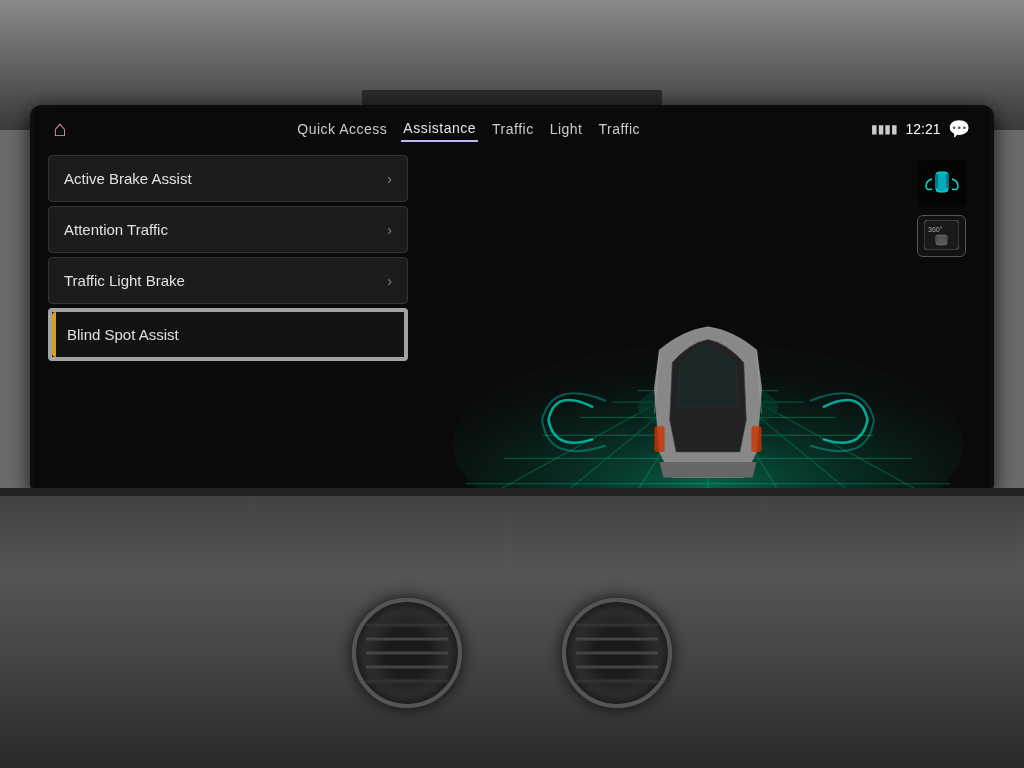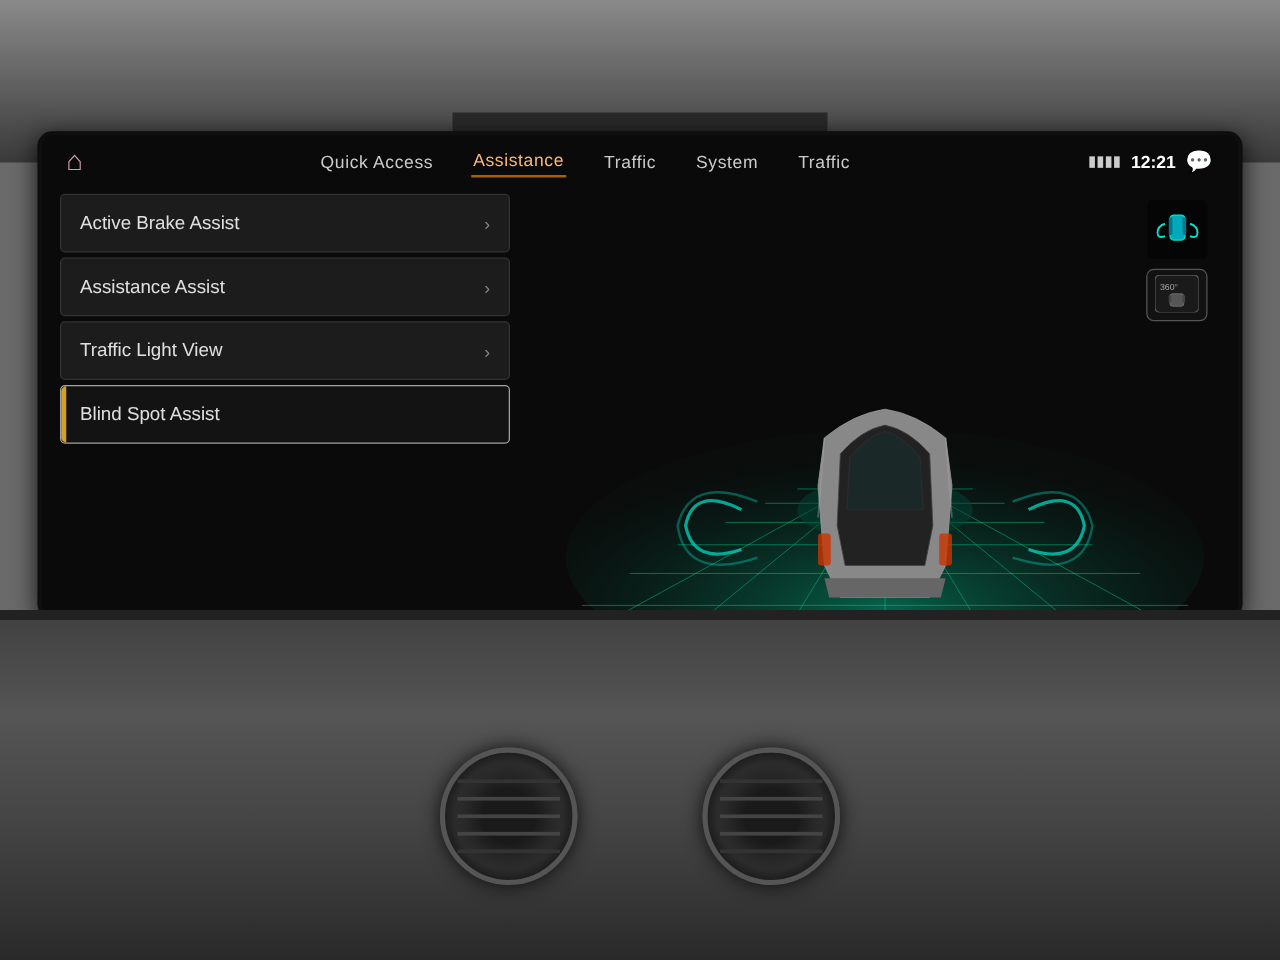--- a/index.html
+++ b/index.html
@@ -66,55 +66,55 @@
     }
 
     .home-icon {
       color: #d4a0b0;
       font-size: 22px;
       cursor: pointer;
     }
 
     .nav-tabs {
       display: flex;
-      gap: 28px;
+      gap: 12px;
       align-items: center;
       flex: 1;
       justify-content: center;
     }
 
     .nav-tab {
       color: #cccccc;
       font-size: 14px;
       cursor: pointer;
       padding: 4px 2px;
       letter-spacing: 0.5px;
     }
 
     .nav-tab.active {
-      color: #fdba74;
-      border-bottom: 2px solid #a16207;
+      color: #e5e5e5;
+      border-bottom: 2px solid #c4b5fd;
     }
 
     .status-bar {
       display: flex;
       align-items: center;
       gap: 8px;
       color: #cccccc;
       font-size: 13px;
     }
 
     .signal-icon {
       font-size: 12px;
       color: #cccccc;
     }
 
     .time-display {
       font-size: 14px;
-      font-weight: bold;
+      font-weight: normal;
       color: #ffffff;
     }
 
     .message-icon {
       color: #cccccc;
       font-size: 18px;
     }
 
     
     .main-content {
@@ -144,21 +144,21 @@
       align-items: center;
       justify-content: space-between;
       cursor: pointer;
       color: #e0e0e0;
       font-size: 15px;
       position: relative;
     }
 
     .menu-item.selected {
       background: rgba(20, 20, 20, 0.95);
-      border: 1px solid #a3a3a3;
+      border: 4px solid #a3a3a3;
     }
 
     .menu-item.selected::before {
       content: '';
       position: absolute;
       left: 0;
       top: 0;
       bottom: 0;
       width: 4px;
       background: #d4a020;
@@ -271,21 +271,21 @@
 <div class="screen-bezel">
   <div class="screen">
 
     <div class="top-bar">
       <div class="home-icon">⌂</div>
 
       <div class="nav-tabs">
         <span class="nav-tab">Quick Access</span>
         <span class="nav-tab active">Assistance</span>
         <span class="nav-tab">Traffic</span>
-        <span class="nav-tab">System</span>
+        <span class="nav-tab">Light</span>
         <span class="nav-tab">Traffic</span>
       </div>
 
       <div class="status-bar">
         <span class="signal-icon">▮▮▮▮</span>
         <span class="time-display">12:21</span>
         <span class="message-icon">💬</span>
       </div>
     </div>
 
@@ -294,26 +294,26 @@
     <div class="main-content">
 
       <div class="menu-panel">
 
         <div class="menu-item">
           <span>Active Brake Assist</span>
           <span class="chevron">›</span>
         </div>
 
         <div class="menu-item">
-          <span>Assistance Assist</span>
+          <span>Attention Traffic</span>
           <span class="chevron">›</span>
         </div>
 
         <div class="menu-item">
-          <span>Traffic Light View</span>
+          <span>Traffic Light Brake</span>
           <span class="chevron">›</span>
         </div>
 
         <div class="menu-item selected">
           <span>Blind Spot Assist</span>
         </div>
 
       </div>
 
       <div class="viz-area">

